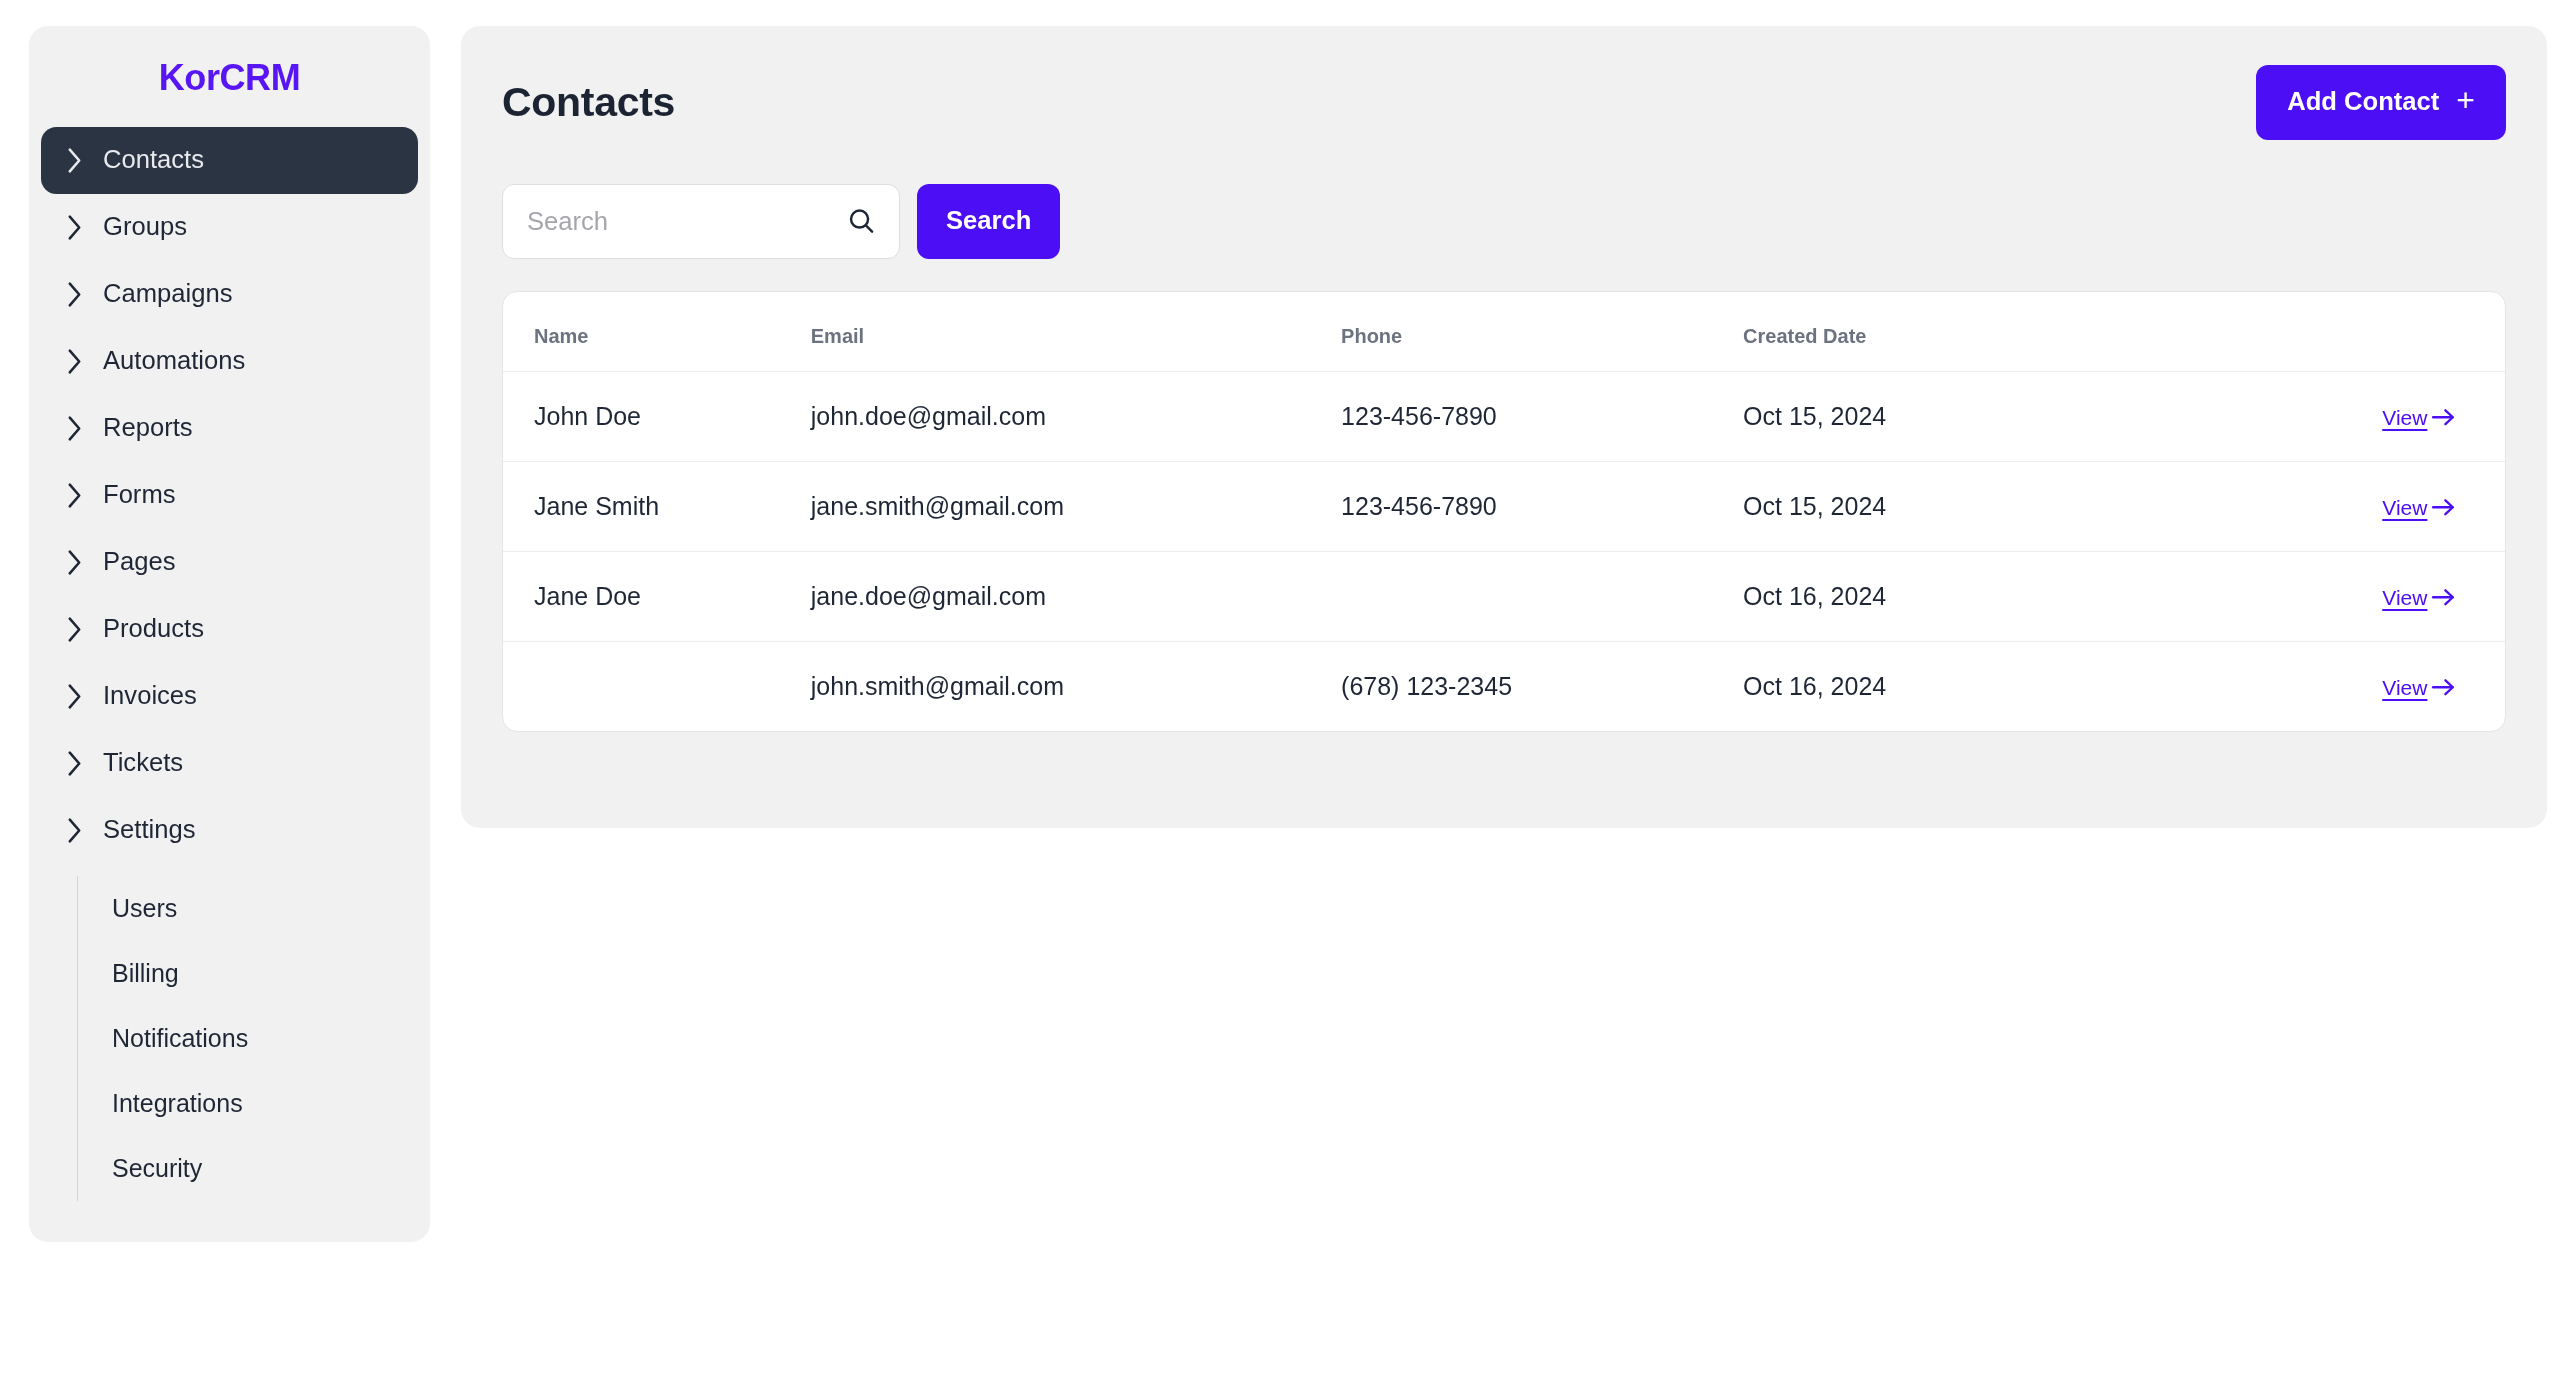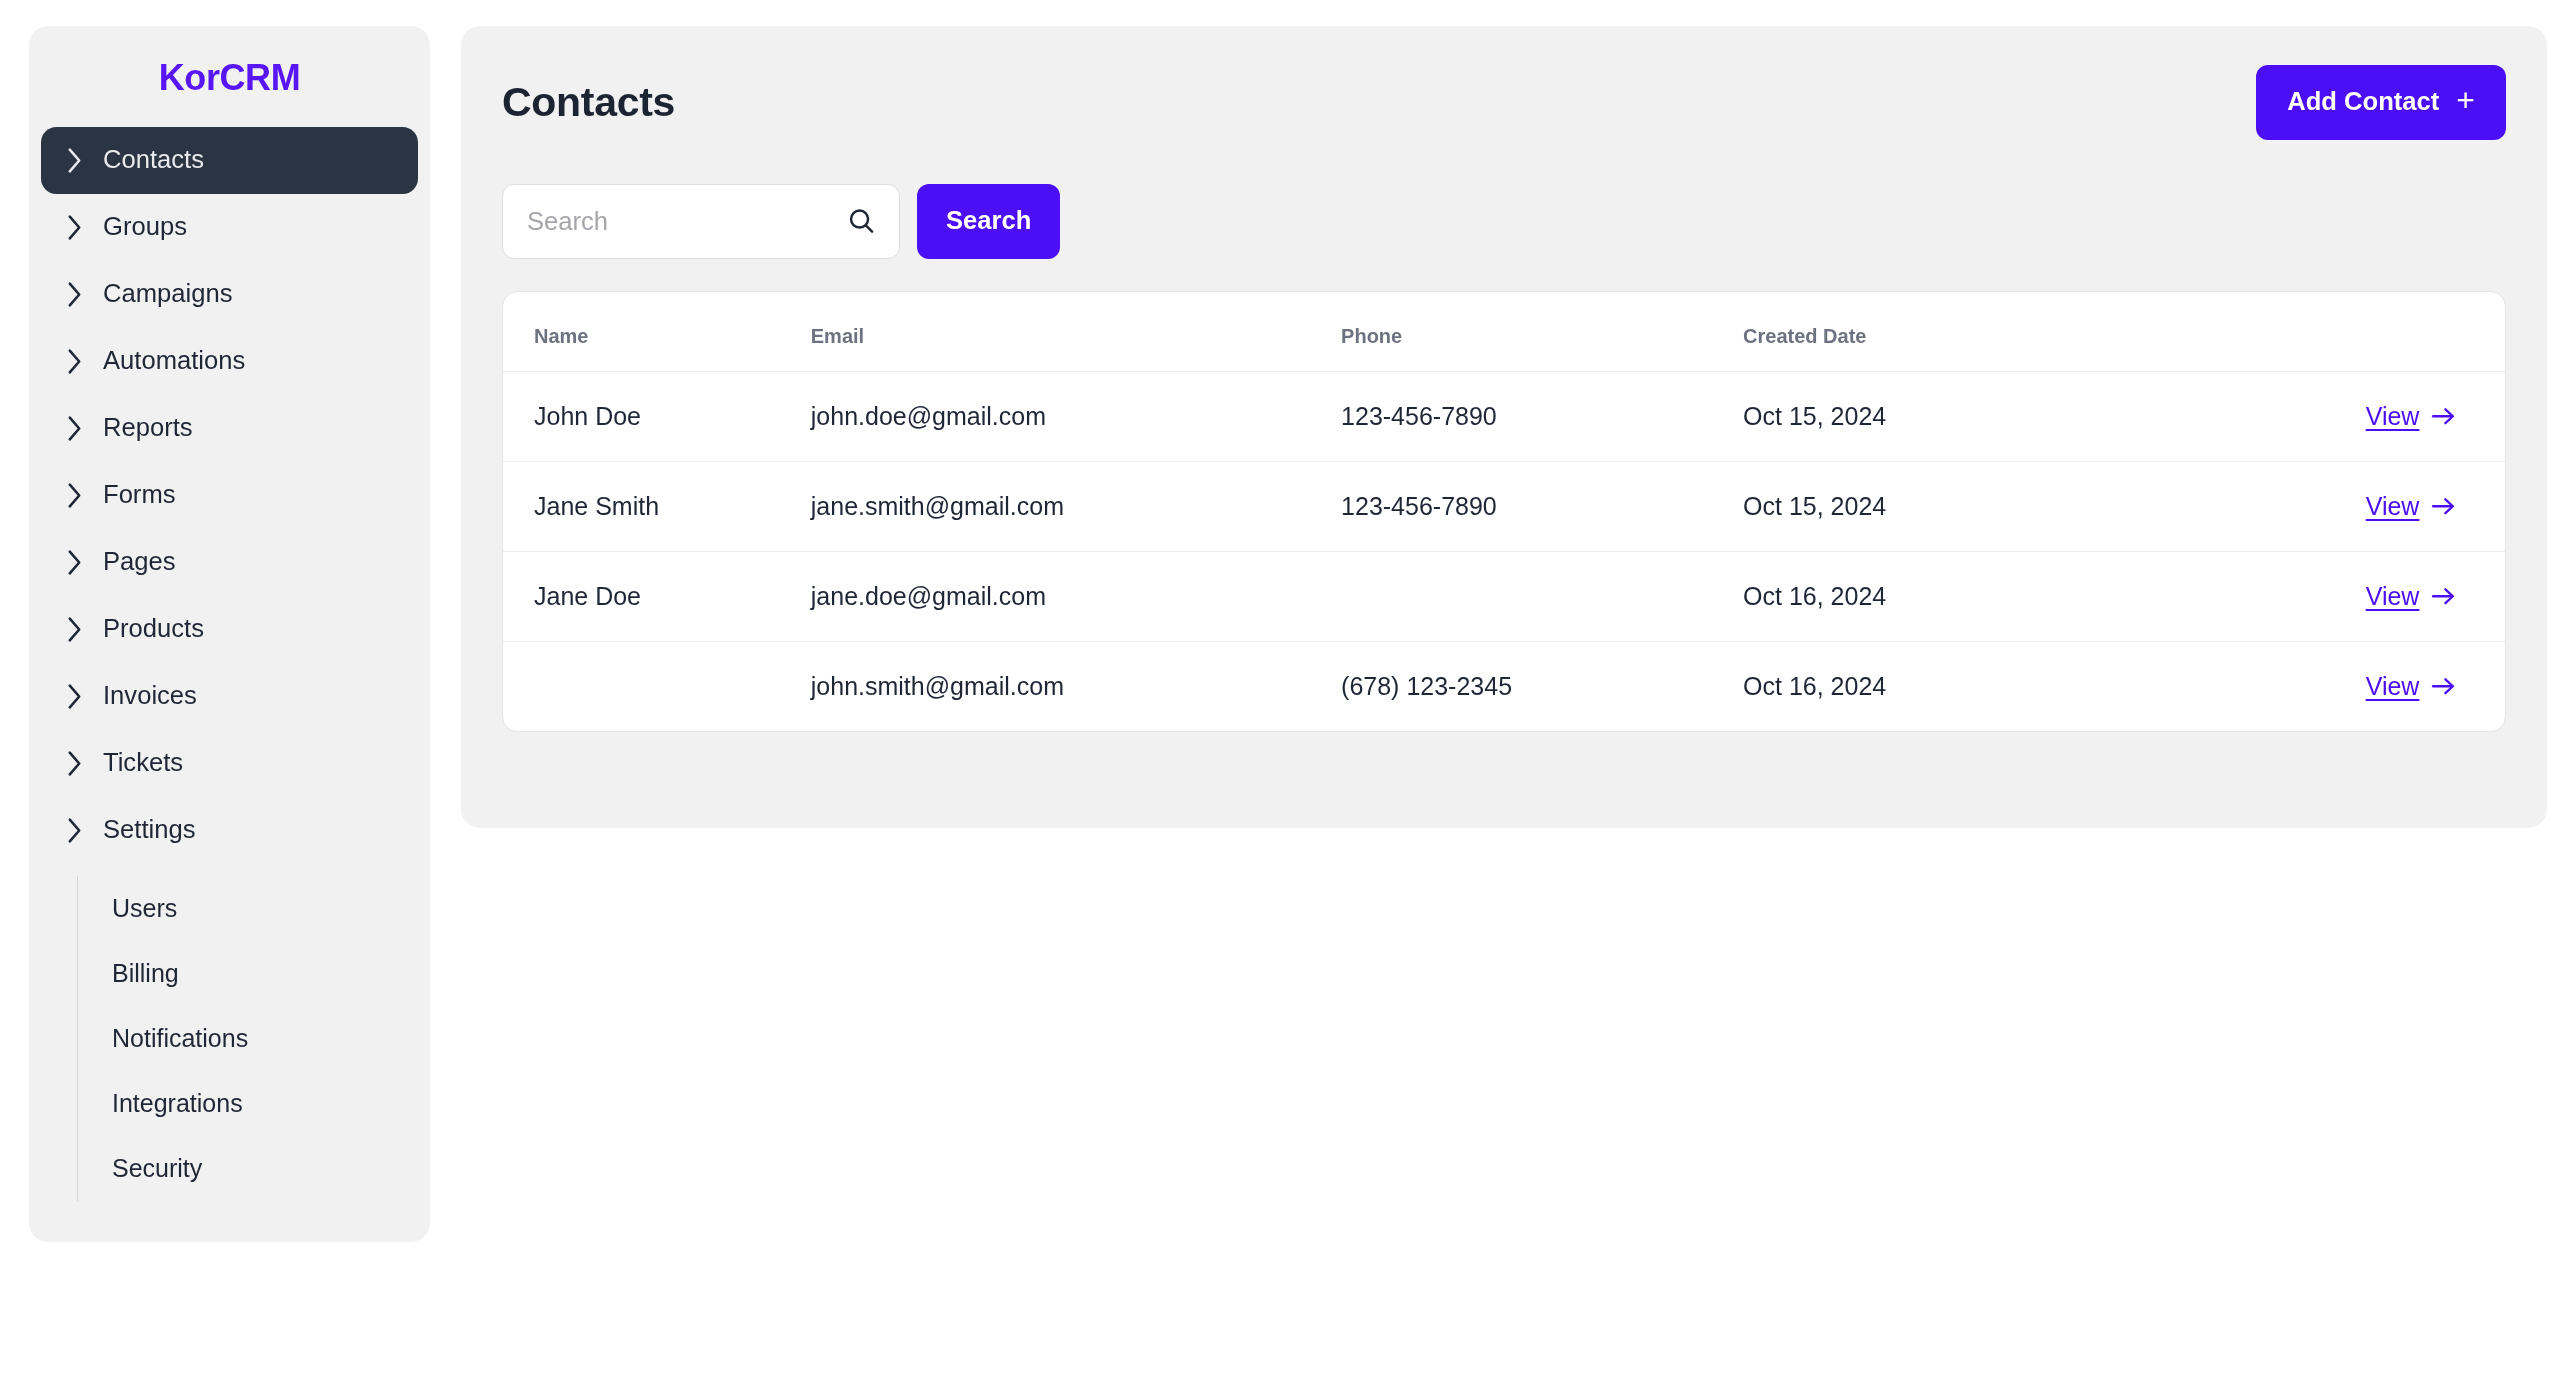--- a/index.html
+++ b/index.html
@@ -252,23 +252,23 @@
   .col-phone   { width: 401px; }
   .col-date    { width: 393px; }
   .col-action  { width: 367px; text-align: right; padding-right: 48px !important; }
 
   td.col-name  { padding-left: 31px !important; }
   td.col-action{ text-align: right; padding-right: 48px !important; }
 
   .view-link {
     display: inline-flex;
     align-items: center;
-    gap: 12px;
+    gap: 4px;
     color: #4c0ff5;
-    font-size: 25px;
+    font-size: 21px;
     font-weight: 400;
     text-decoration: none;
     cursor: pointer;
     line-height: 1;
   }
   .view-link .vtext {
     text-decoration: underline;
     text-underline-offset: 4.3px;
   }
   .view-link .arrow {

